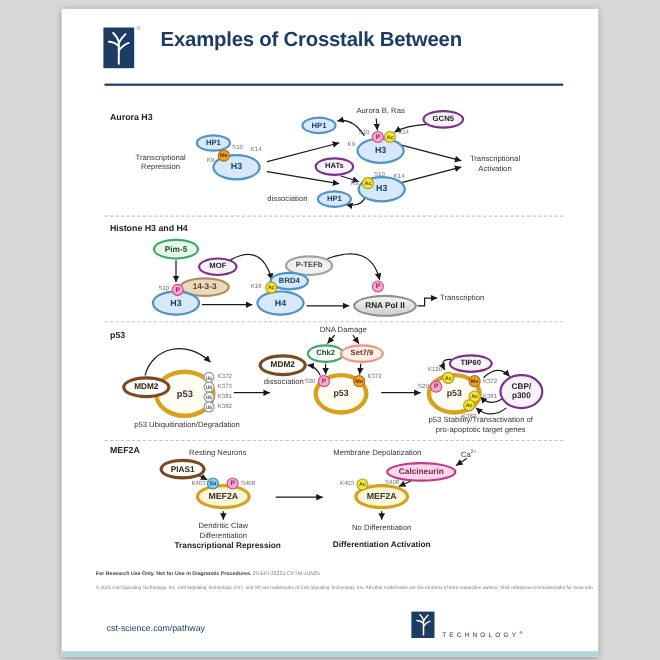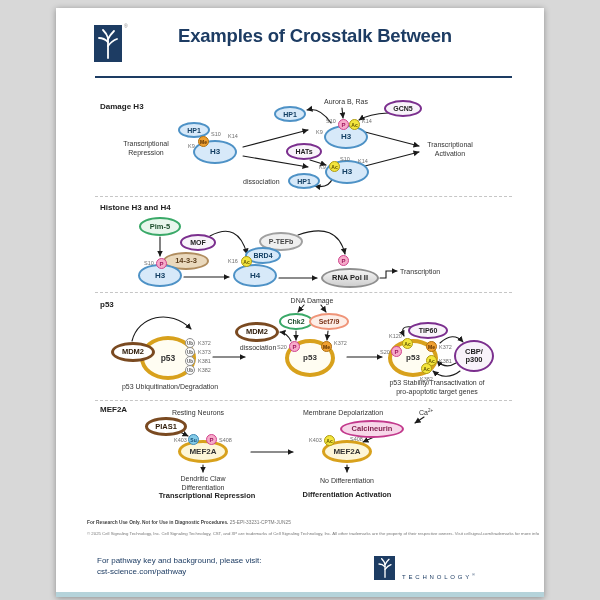--- a/index.html
+++ b/index.html
@@ -103,28 +103,28 @@
       <g stroke="#fff" stroke-width="1.8" fill="none" stroke-linecap="round">
         <path d="M11 29 V9"></path>
         <path d="M11 13 C 8 10 5 9 2 9"></path>
         <path d="M11 17 C 14 13 17 11 20 10"></path>
         <path d="M11 9 C 10 5 8 3 6 1"></path>
         <path d="M11 10 C 13 6 15 4 17 2"></path>
       </g>
     </svg>
   </div>
   <span class="abs reg" style="left:124px;top:23px;">®</span>
-  <div class="abs title" style="left:146px;top:25px;margin-left:32px;">Examples of Crosstalk Between</div>
+  <div class="abs title" style="left:146px;top:25px;">Examples of Crosstalk Between</div>
   <div class="abs rule" style="left:95px;top:76px;width:417px;"></div>
 
   <div class="abs sep" style="left:95px;top:196px;width:417px;"></div>
   <div class="abs sep" style="left:95px;top:292px;width:417px;"></div>
   <div class="abs sep" style="left:95px;top:400px;width:417px;"></div>
 
-  <div class="abs seclabel" style="left:100px;top:102px;">Damage H3</div>
+  <div class="abs seclabel" style="left:100px;top:102px;">Aurora H3</div>
 
   <div class="abs t" style="left:108px;top:139px;width:76px;">
     <span>Transcriptional</span><br>
     <span>Repression</span>
   </div>
 
   <div class="abs n blue" style="left:178px;top:122px;width:32px;height:16px;font-size:7px;">HP1</div>
   <div class="abs n blue" style="left:193px;top:140px;width:44px;height:24px;font-size:8px;">H3</div>
   <div class="abs badge b-me" style="left:198px;top:136px;">Me</div>
   <div class="abs res" style="left:188px;top:143px;">K9</div>
@@ -236,35 +236,34 @@
   <div class="abs t" style="left:167px;top:474px;width:72px;">
     <span>Dendritic Claw</span><br>
     <span>Differentiation</span>
   </div>
   <div class="abs tb" style="left:145px;top:491px;width:124px;">Transcriptional Repression</div>
 
   <div class="abs t" style="left:286px;top:408px;width:114px;">Membrane Depolarization</div>
   <div class="abs t" style="left:419px;top:408px;">
     <span>Ca</span><sup style="font-size:4.5px;">2+</sup>
   </div>
-  <div class="abs n magenta" style="left:340px;top:420px;width:64px;height:18px;font-size:7.5px;">Calcineurin</div>
+  <div class="abs n magenta" style="left:351px;top:420px;width:64px;height:18px;font-size:7.5px;">Calcineurin</div>
   <div class="abs res" style="left:350px;top:436px;">S408</div>
   <div class="abs badge b-ac" style="left:324px;top:435px;">Ac</div>
   <div class="abs res" style="left:309px;top:437px;">K403</div>
   <div class="abs n gold" style="left:322px;top:440px;width:50px;height:23px;font-size:8px;">MEF2A</div>
   <div class="abs t" style="left:305px;top:476px;width:84px;">No Differentiation</div>
   <div class="abs tb" style="left:285px;top:490px;width:124px;">Differentiation Activation</div>
 
   <div class="abs fine" style="left:87px;top:520px;">
     <span style="font-weight:bold;">For Research Use Only. Not for Use in Diagnostic Procedures.</span>
     <span style="color:#777;">25-EPI-33231-CPTM-JUN25</span>
   </div>
   <div class="abs fine2" style="left:87px;top:531px;">© 2025 Cell Signaling Technology, Inc. Cell Signaling Technology, CST, and XP are trademarks of Cell Signaling Technology, Inc. All other trademarks are the property of their respective owners. Visit cellsignal.com/trademarks for more information.</div>
 
-  <div class="abs visit" style="left:97px;top:556px;">For pathway key and background, please visit:</div>
   <div class="abs visit" style="left:97px;top:567px;font-weight:normal;">cst-science.com/pathway</div>
 
   <div class="abs logo" style="left:374px;top:556px;width:21px;height:24px;">
     <svg width="16" height="20" viewBox="0 0 22 30">
       <g stroke="#fff" stroke-width="2" fill="none" stroke-linecap="round">
         <path d="M11 29 V9"></path>
         <path d="M11 13 C 8 10 5 9 2 9"></path>
         <path d="M11 17 C 14 13 17 11 20 10"></path>
         <path d="M11 9 C 10 5 8 3 6 1"></path>
         <path d="M11 10 C 13 6 15 4 17 2"></path>

